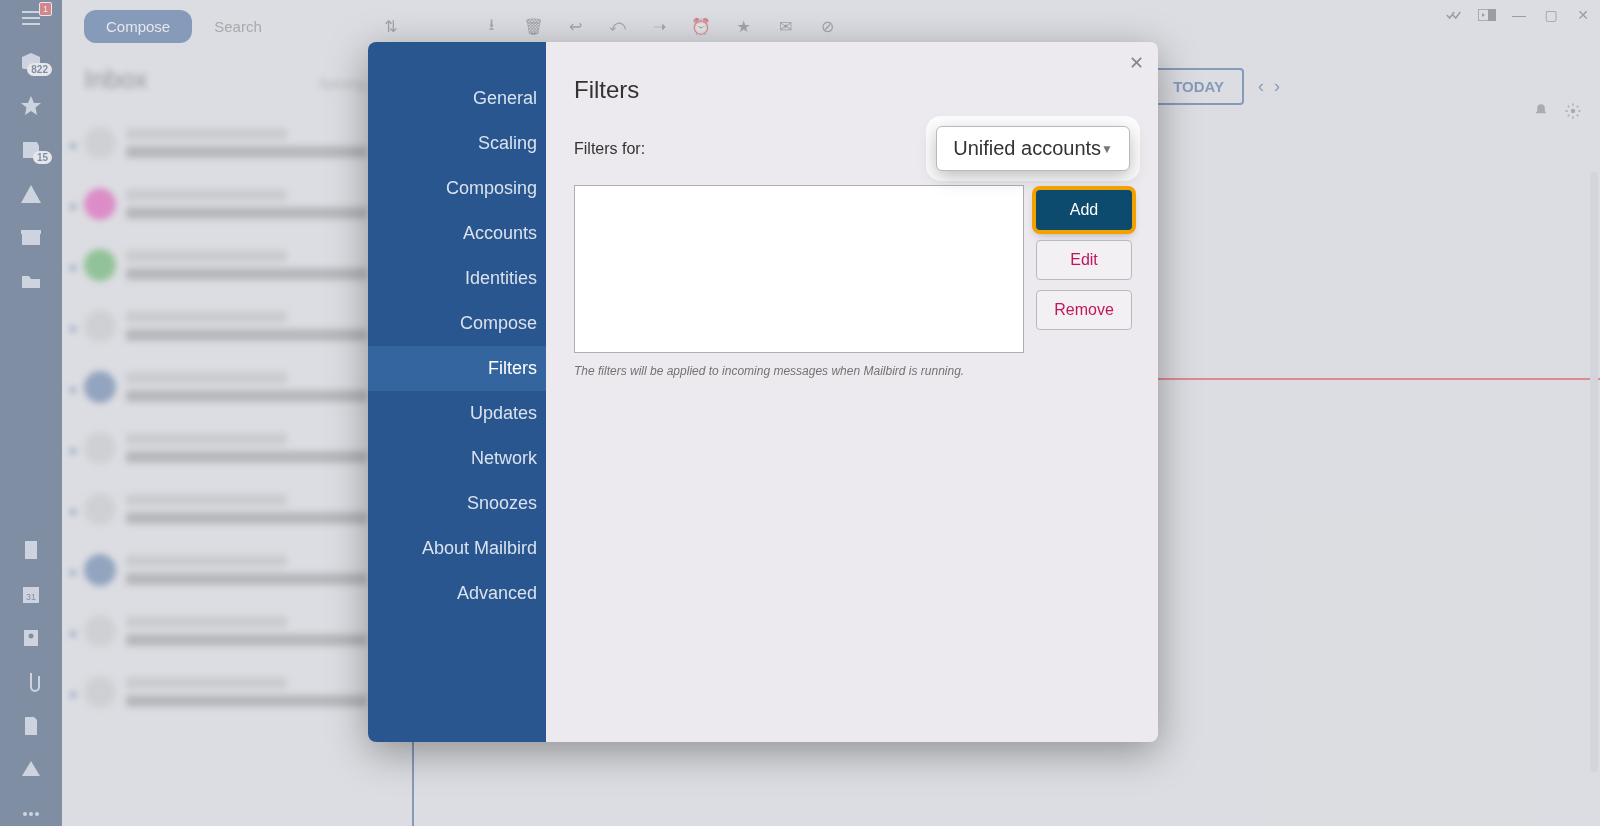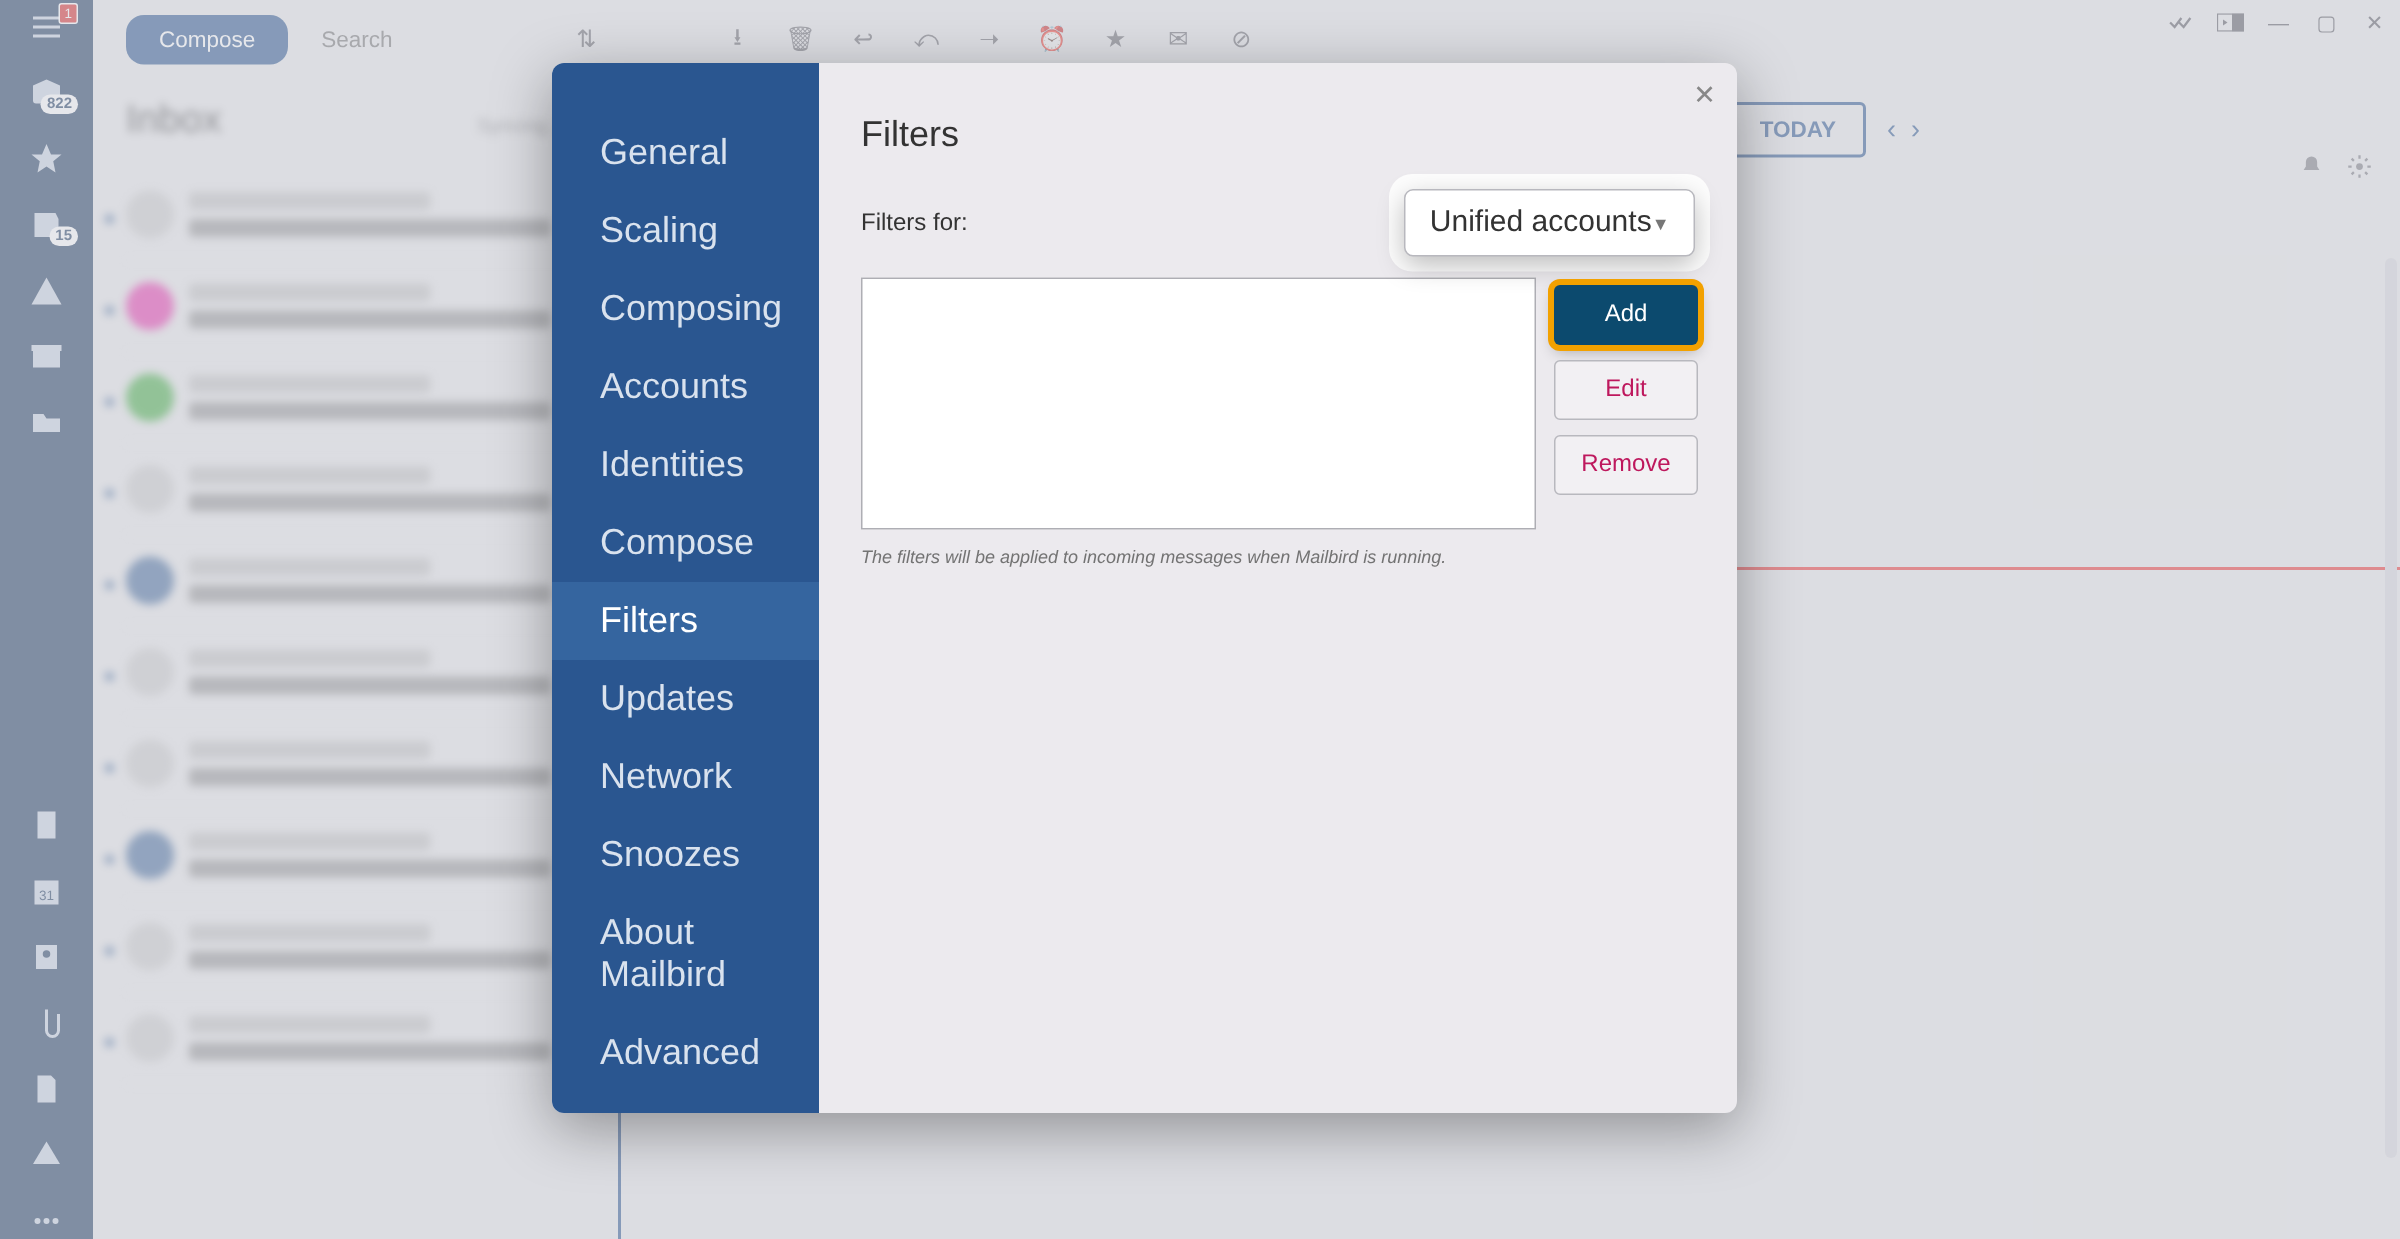--- a/index.html
+++ b/index.html
@@ -66,21 +66,21 @@
   .cal-date { position: absolute; top: 92px; left: 30px; font-size: 17px; color: #5a5a72; filter: blur(2px); }
   .cal-date::after { content: "★"; color: #e8a100; margin-left: 10px; font-size: 12px; }
 
   
   .overlay { position: absolute; inset: 0; background: rgba(210,212,218,.55); z-index: 10; display: flex; align-items: flex-start; justify-content: flex-start; pointer-events: none; }
 
   .modal { position: absolute; left: 368px; top: 42px; width: 790px; height: 700px; background: #eceaee; border-radius: 8px; box-shadow: 0 10px 40px rgba(0,0,0,.35); display: flex; z-index: 20; overflow: hidden; }
   .modal-close { position: absolute; top: 10px; right: 14px; color: #888; font-size: 18px; cursor: pointer; }
 
   .modal-side { width: 178px; background: #2a5690; color: #d9e2ee; display: flex; flex-direction: column; padding-top: 34px; }
-  .modal-side .mi { padding: 12px 32px; font-size: 24px; cursor: pointer; }
+  .modal-side .mi { padding: 12px 9px; font-size: 18px; cursor: pointer; text-align: right; }
   .modal-side .mi.active { background: #35659f; color: #fff; }
 
   .modal-body { flex: 1; padding: 34px 28px; position: relative; }
   .modal-body h2 { font-size: 24px; font-weight: 400; color: #333; margin-bottom: 22px; }
   .row1 { display: flex; align-items: center; gap: 20px; margin-bottom: 14px; }
   .row1 label { font-size: 16px; color: #333; }
 
   .account-dd { margin-left: auto; background: #fff; border: 1px solid #b8b8be; border-radius: 6px; padding: 10px 16px; display: flex; align-items: center; gap: 0; font-size: 20px; color: #333; box-shadow: 0 6px 18px rgba(0,0,0,.25), 0 0 0 10px #fdfdfd; }
   .account-dd .dd-caret { font-size: 12px; color: #777; }
 

